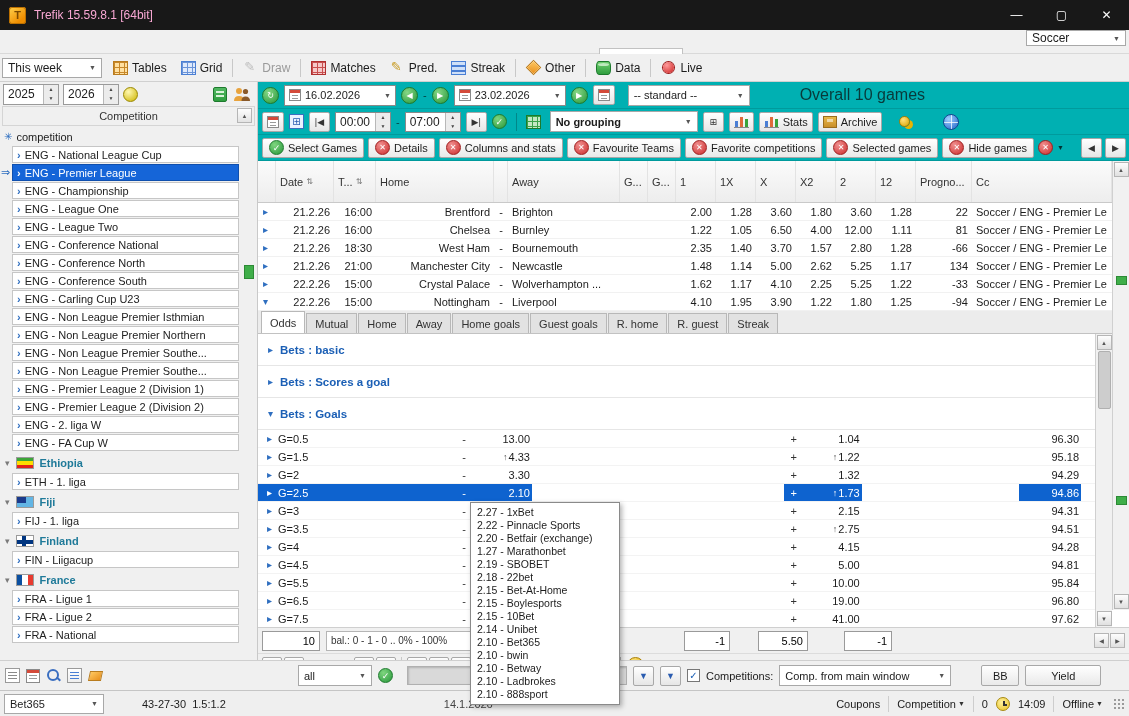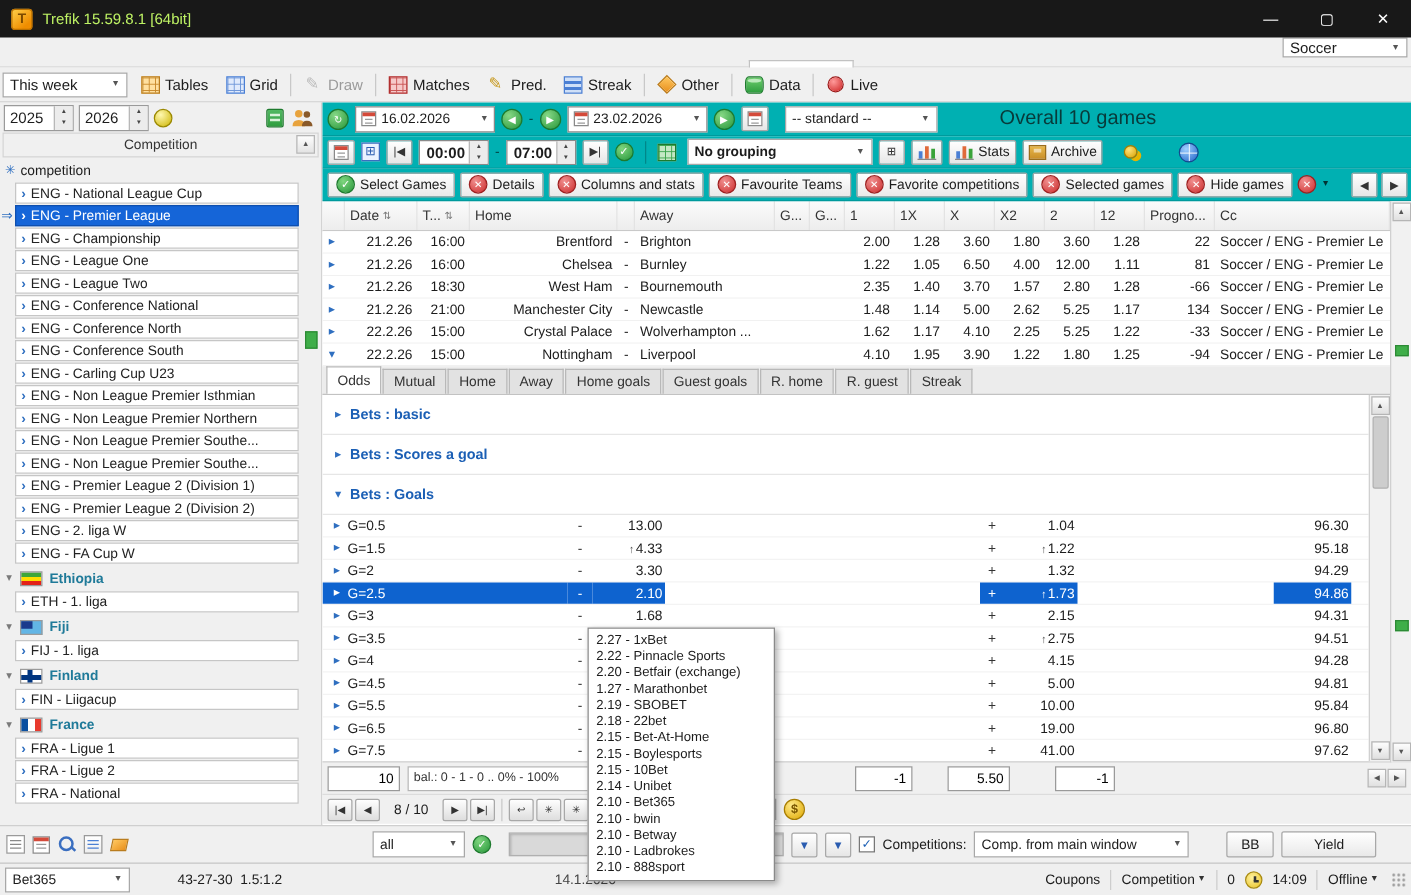--- a/index.html
+++ b/index.html
@@ -2,21 +2,21 @@
 <html><head>
 <meta charset="utf-8">
 <style>
 *{margin:0;padding:0;box-sizing:border-box;}
 html,body{width:1129px;height:716px;}
 body{position:relative;overflow:hidden;font-family:"Liberation Sans","DejaVu Sans",sans-serif;font-size:12px;color:#1c1c1c;background:#f0f0f0;}
 
 
 #titlebar{position:absolute;left:0;top:0;width:1129px;height:30px;background:#181818;display:flex;align-items:center;z-index:5;}
 .app-icon{width:17px;height:17px;margin:0 8px 0 9px;border-radius:3px;background:linear-gradient(140deg,#ffd24d,#ef8d00 75%);box-shadow:inset 0 0 0 1px #bb7000;color:#7c4a00;font-weight:bold;font-size:11px;display:flex;align-items:center;justify-content:center;}
-#window-title{color:#bef264;font-size:12px;}
+#window-title{color:#f9a8d4;font-size:12px;}
 .win-btns{margin-left:auto;display:flex;height:30px;}
 .win-btn{width:45px;display:flex;align-items:center;justify-content:center;color:#fff;font-size:12px;}
 
 
 #menubar{position:absolute;left:0;top:30px;width:1129px;height:24px;background:#f0f0f0;border-bottom:1px solid #d9d9d9;display:flex;align-items:flex-end;flex-direction:column;}
 .combo{background:#fff;border:1px solid #a8a8a8;display:flex;align-items:center;gap:4px;padding:0 5px;}
 .combo .dd{margin-left:auto;font-size:7px;color:#555;}
 #sport-combo{width:100px;height:20px;margin:0 3px 2px 2px;}
 #menu-tabs{display:flex;height:24px;align-items:flex-end;}
 .menu-tab{padding:4px 9px;font-size:12px;color:#222;border:1px solid transparent;}
@@ -42,21 +42,21 @@
 .other-icon::before{content:"";position:absolute;left:3px;top:2px;width:9px;height:9px;background:linear-gradient(140deg,#ffc860,#e8901d);transform:rotate(45deg);box-shadow:0 0 0 1px #b97c1e;}
 .data-icon{border-radius:3px/5px;background:linear-gradient(#6fcf6f,#2f9e3f);border:1px solid #1d7a2d;}
 .data-icon::before{content:"";position:absolute;left:1px;right:1px;top:1px;height:3px;border-radius:50%;background:#bdeabd;}
 .live-icon::before{content:"";position:absolute;left:2px;top:1px;width:11px;height:11px;border-radius:50%;background:radial-gradient(circle at 35% 30%,#ff9a9a,#cc2222);box-shadow:0 0 0 1px #991818;}
 
 
 #sidebar{position:absolute;left:0;top:82px;width:258px;height:578px;background:#f0f0f0;border-right:1px solid #c9c9c9;}
 #year-row{height:24px;display:flex;align-items:center;gap:4px;padding:0 6px 0 3px;}
 .spin{width:56px;height:21px;background:#fff;border:1px solid #9a9a9a;display:flex;}
 .spin-val{flex:1;font-size:12px;line-height:19px;padding-left:4px;}
-.t-ra{text-align:right;padding-right:3px;font-weight:bold;}
+.t-ra{padding-right:3px;}
 .spin-btns{width:15px;border-left:1px solid #b8b8b8;display:flex;flex-direction:column;background:#ececec;}
 .spin-btns span{flex:1;font-size:5px;line-height:9px;text-align:center;color:#444;}
 .ball-btn{width:15px;height:15px;border-radius:50%;background:radial-gradient(circle at 35% 30%,#fff8b0,#cdb400);border:1px solid #9a8800;}
 #year-row .right-icons{margin-left:auto;display:flex;align-items:center;gap:6px;}
 .gbook-icon{width:14px;height:15px;background:linear-gradient(#52b862,#2f9e3f);border:1px solid #1d7a2d;border-radius:2px;position:relative;}
 .gbook-icon::before{content:"";position:absolute;left:2px;right:2px;top:3px;height:2px;background:#d9f2d9;box-shadow:0 4px 0 #d9f2d9;}
 #side-header{height:20px;margin:0 2px;background:#f0f0f0;border:1px solid #d5d5d5;display:flex;align-items:center;justify-content:center;font-size:11px;color:#333;position:relative;}
 #side-header .up-btn{position:absolute;right:2px;top:1px;width:15px;height:15px;background:linear-gradient(#fdfdfd,#e3e3e3);border:1px solid #b5b5b5;font-size:6px;color:#555;display:flex;align-items:center;justify-content:center;}
 #sidebar-list{position:relative;height:532px;overflow:hidden;padding-top:2px;}
 .tree-root{height:17px;display:flex;align-items:center;gap:4px;padding-left:4px;font-size:11px;margin-bottom:1px;}
@@ -110,21 +110,21 @@
 .globe-icon::before{content:"";position:absolute;left:50%;top:0;width:1px;height:100%;background:rgba(255,255,255,.75);}
 .globe-icon::after{content:"";position:absolute;top:50%;left:0;height:1px;width:100%;background:rgba(255,255,255,.75);}
 .expand-icon{width:15px;height:15px;border:1px solid #3a6ec0;background:#eaf2ff;color:#2a5cb0;font-size:10px;display:flex;align-items:center;justify-content:center;flex:0 0 auto;}
 .filter-btn{height:20px;background:linear-gradient(#fff,#e9e9e9);border:1px solid #a8a8a8;border-radius:2px;display:flex;align-items:center;gap:4px;padding:0 6px;flex:0 0 auto;}
 .fb-label{font-size:11px;white-space:nowrap;}
 .dd-sm{font-size:7px;color:#033;}
 .filter-right{position:absolute;right:3px;top:3px;display:flex;gap:3px;align-items:center;}
 
 
 #games-header,.g-row{display:grid;grid-template-columns:18px 58px 42px 118px 14px 112px 28px 28px 40px 40px 40px 40px 40px 40px 56px minmax(0,1fr);align-items:center;}
-#games-header{height:24px;margin-right:17px;background:linear-gradient(#fbfbfb,#ededed);border-bottom:1px solid #c9c9c9;font-size:11px;color:#333;}
+#games-header{height:42px;margin-right:17px;background:linear-gradient(#fbfbfb,#ededed);border-bottom:1px solid #c9c9c9;font-size:11px;color:#333;}
 #games-header .hc{padding:0 4px;display:flex;align-items:center;gap:3px;height:100%;border-right:1px solid #e3e3e3;overflow:hidden;white-space:nowrap;}
 .sort-ic{font-size:8px;color:#777;}
 #games-rows{margin-right:17px;}
 .g-row{height:18px;font-size:11px;border-bottom:1px solid #f1f1f1;background:#fff;}
 .gc{padding:0 4px;white-space:nowrap;overflow:hidden;}
 .ra{text-align:right;}
 .ca{text-align:center;}
 .chev{color:#2f6fc0;font-size:10px;padding-left:5px;}
 
 

